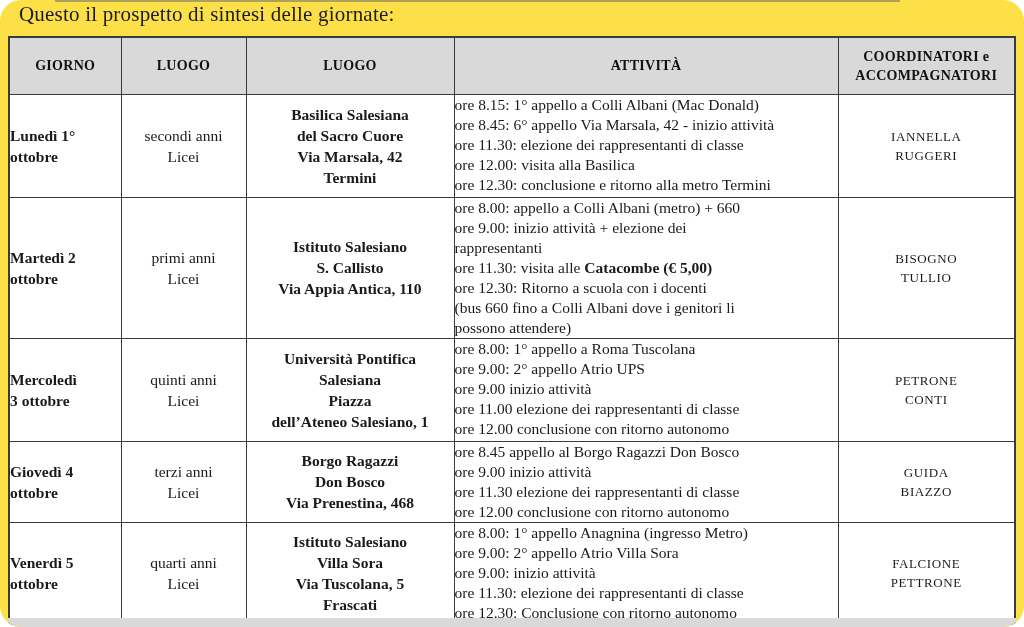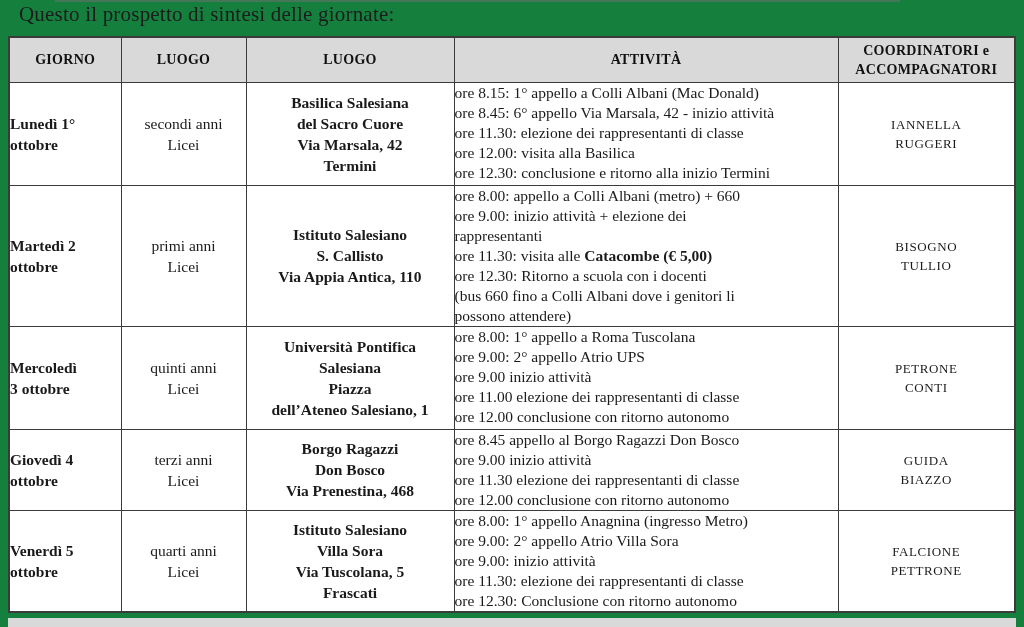--- a/index.html
+++ b/index.html
@@ -1,29 +1,29 @@
 <!DOCTYPE html>
 <html><head>
 <meta charset="utf-8">
 <style>
   html,body{margin:0;padding:0;}
   body{background:#ffffff;font-family:"Liberation Serif","DejaVu Serif",serif;}
-  .page{position:relative;width:1024px;height:627px;background:#15803d;overflow:hidden;color:#1a1a1a;}
+  .page{position:relative;width:1024px;height:627px;background:#fde047;overflow:hidden;color:#1a1a1a;border-radius:21px;}
 
   .top-remnant{position:absolute;left:55px;top:0;width:845px;height:2px;background:#6e6e6e;opacity:.55;}
 
   .doc-title{position:absolute;left:19px;top:2px;font-size:21px;letter-spacing:.2px;color:#1c1c1c;}
 
   table.schedule{position:absolute;left:8px;top:36px;width:1006px;table-layout:fixed;
     border-collapse:collapse;background:#ffffff;}
   table.schedule th, table.schedule td{border:1.5px solid #3b3b3b;box-sizing:border-box;
     overflow:hidden;padding:0;}
   table.schedule{border:2px solid #3b3b3b;}
 
-  thead tr{height:45px;}
+  thead tr{height:57px;}
   th{background:#d9d9d9;font-weight:bold;font-size:14px;letter-spacing:.3px;
      text-align:center;vertical-align:middle;line-height:19px;color:#111;}
 
   td{font-size:15.5px;vertical-align:middle;}
   .c-giorno{font-weight:bold;line-height:21px;}
   .c-classi{text-align:center;line-height:21px;}
   .c-luogo{font-weight:bold;text-align:center;line-height:21px;}
   .c-attivita{vertical-align:top;padding:1px 6px 0 6px;}
   .c-attivita div{line-height:20px;white-space:nowrap;}
   .c-coord{text-align:center;font-size:13px;letter-spacing:.6px;line-height:19px;}
@@ -64,21 +64,21 @@
     <tbody>
         <tr class="row-0">
           <td class="c-giorno">Lunedì 1°<br>ottobre</td>
           <td class="c-classi">secondi anni<br>Licei</td>
           <td class="c-luogo">Basilica Salesiana<br>del Sacro Cuore<br>Via Marsala, 42<br>Termini</td>
           <td class="c-attivita">
             <div>ore 8.15: 1° appello a Colli Albani (Mac Donald)</div>
             <div>ore 8.45: 6° appello Via Marsala, 42 - inizio attività</div>
             <div>ore 11.30: elezione dei rappresentanti di classe</div>
             <div>ore 12.00: visita alla Basilica</div>
-            <div>ore 12.30: conclusione e ritorno alla inizio Termini</div>
+            <div>ore 12.30: conclusione e ritorno alla metro Termini</div>
           </td>
           <td class="c-coord">IANNELLA<br>RUGGERI</td>
         </tr>
         <tr class="row-1">
           <td class="c-giorno">Martedì 2<br>ottobre</td>
           <td class="c-classi">primi anni<br>Licei</td>
           <td class="c-luogo">Istituto Salesiano<br>S. Callisto<br>Via Appia Antica, 110</td>
           <td class="c-attivita">
             <div>ore 8.00: appello a Colli Albani (metro) + 660</div>
             <div>ore 9.00: inizio attività + elezione dei</div>

